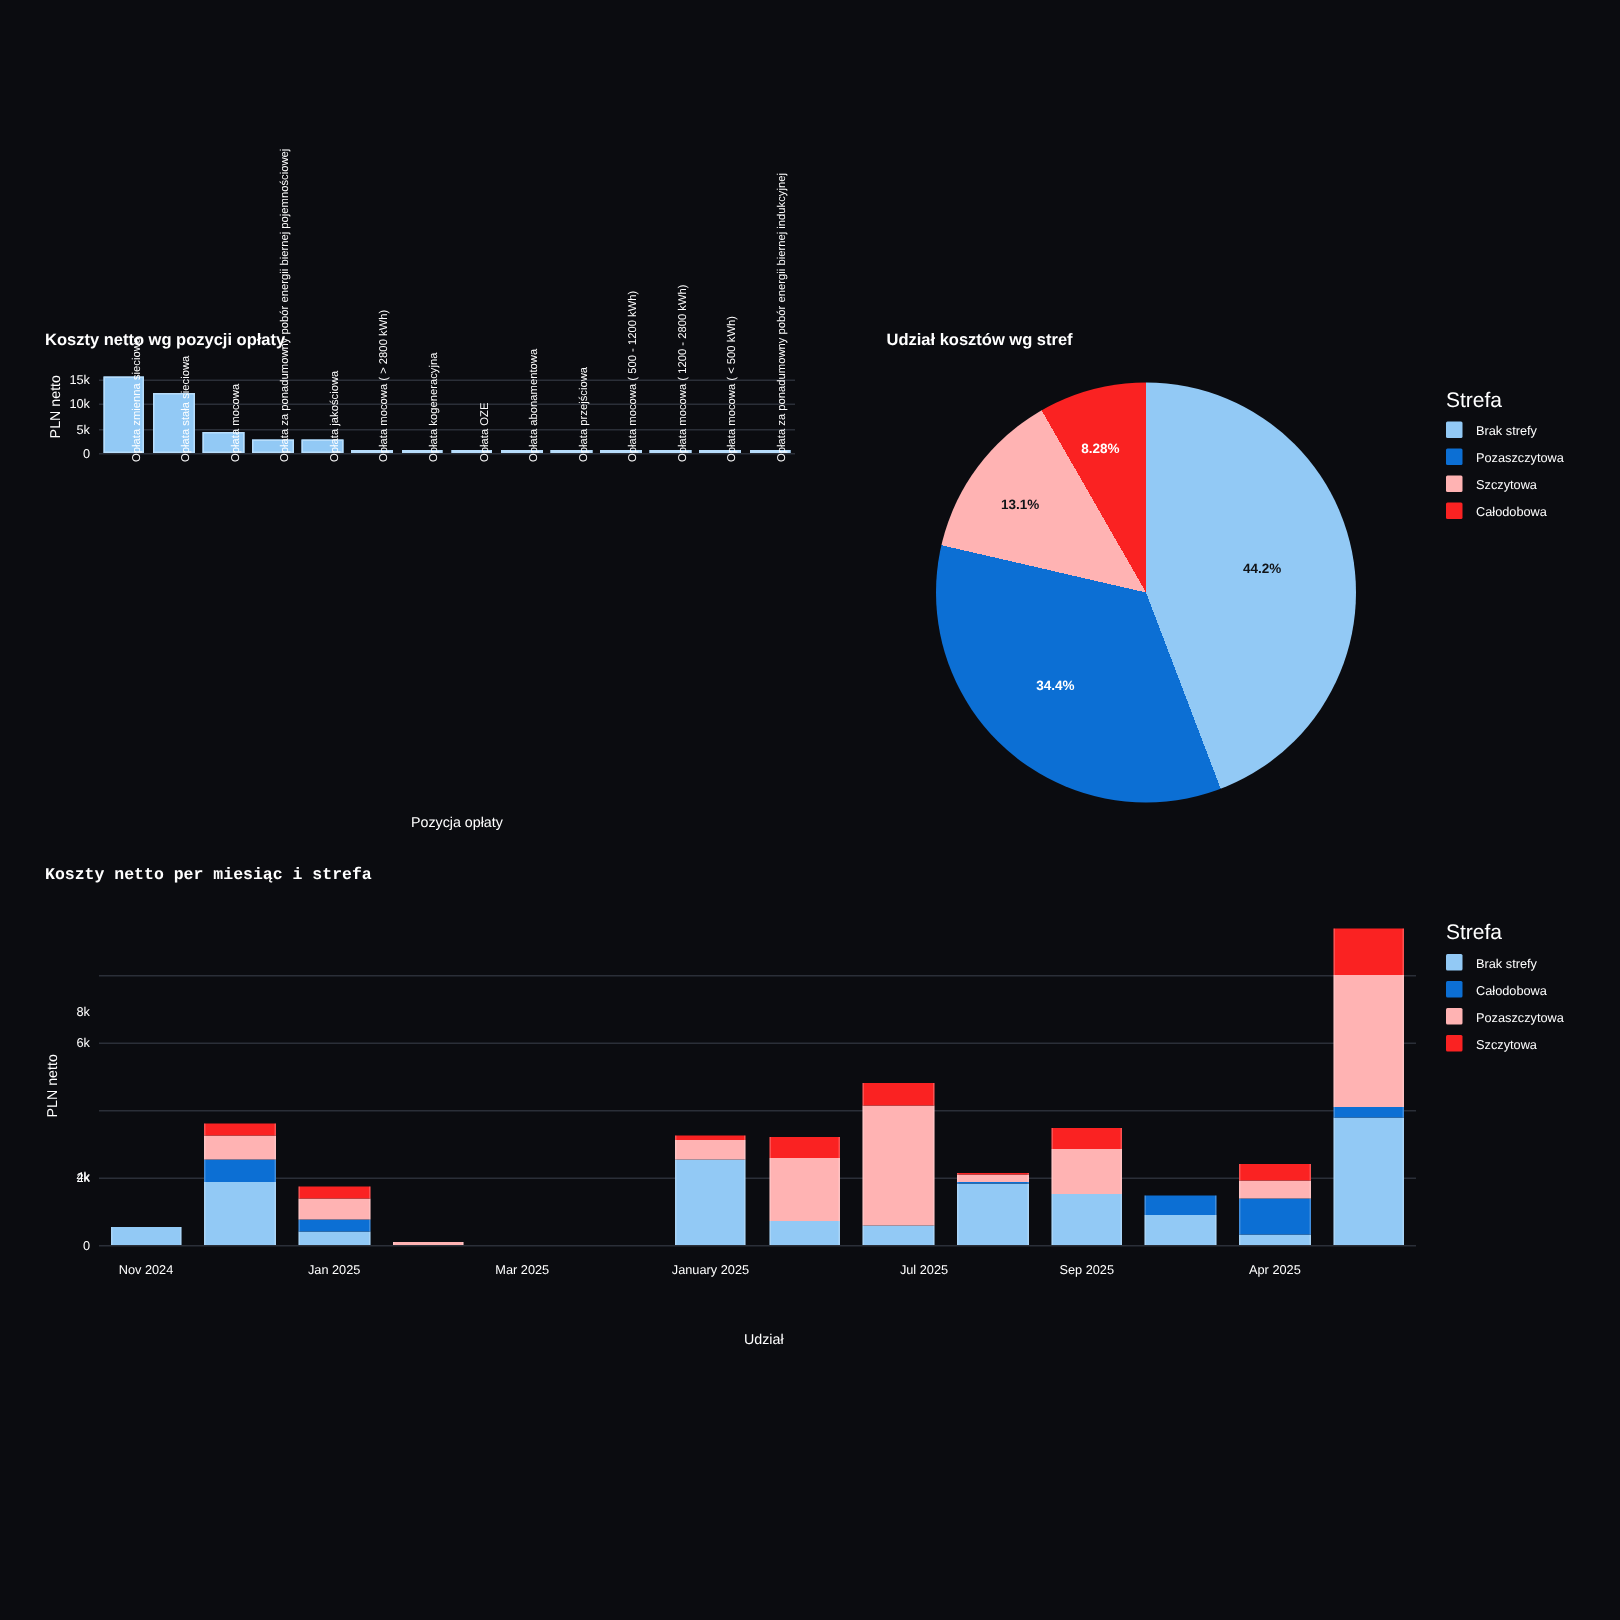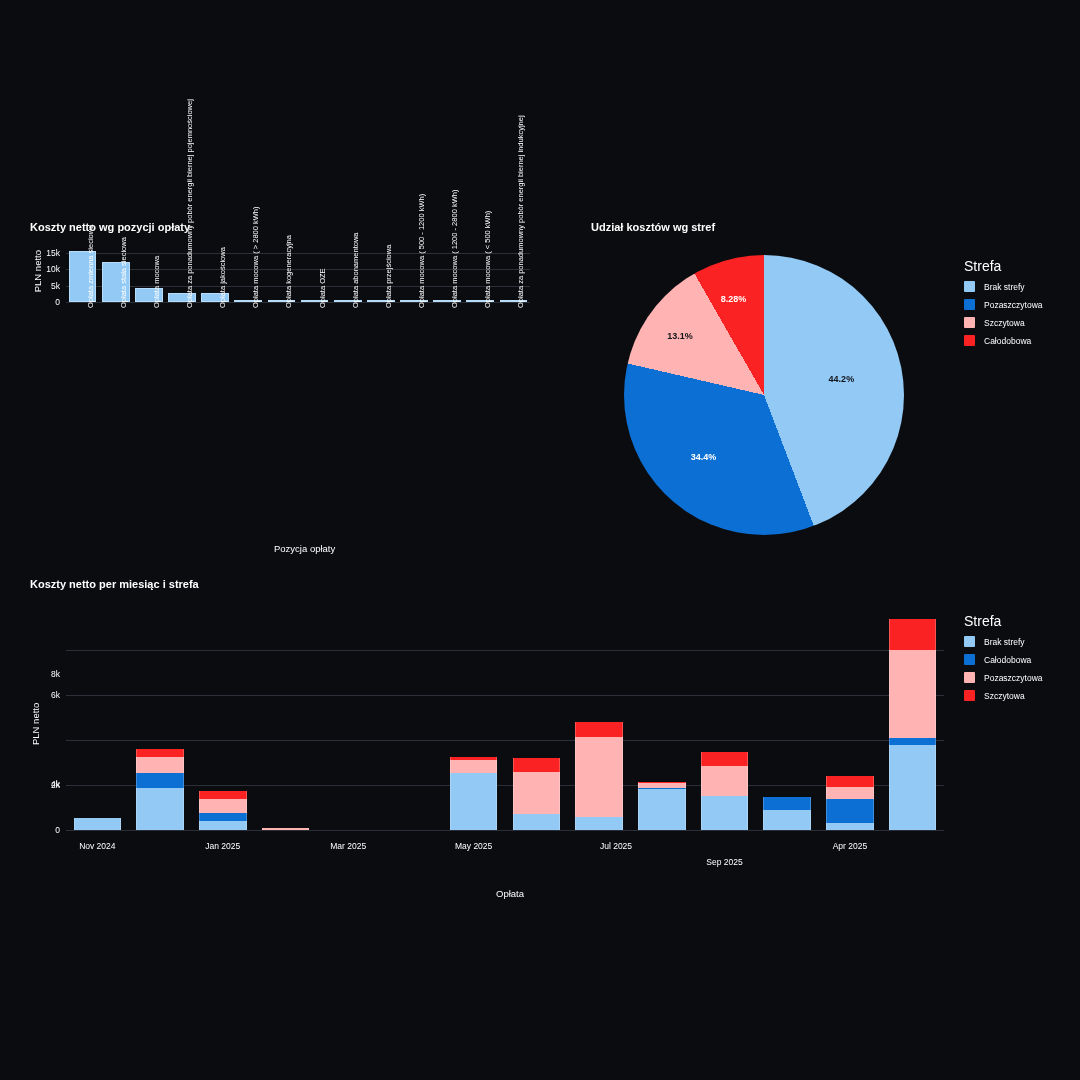--- a/index.html
+++ b/index.html
@@ -151,23 +151,23 @@
           </div>
           <div class="legend-row">
             <span class="swatch" style="background:#fa2222"></span>
             <span class="legend-lbl">Całodobowa</span>
           </div>
         </div>
     </div>
   </div>
 
   <div id="chart3">
-    <div class="panel-title" id="t-stack" style="left:30px;top:8px;">Koszty netto per miesiąc i strefa</div>
+    <div class="panel-title" id="t-stack" style="left:30px;top:8px;font-family:Liberation Mono, monospace;">Koszty netto per miesiąc i strefa</div>
     <div id="c3-ytitle">PLN netto</div>
-    <div id="c3-xtitle">Opłata</div>
+    <div id="c3-xtitle">Udział</div>
     <div id="c3-grid">
         <div class="gridline" style="left: 66px; top: 260px; width: 878px;"></div>
         <div class="gridline" style="left: 66px; top: 215.102px; width: 878px;"></div>
         <div class="gridline" style="left: 66px; top: 170.204px; width: 878px;"></div>
         <div class="gridline" style="left: 66px; top: 125.306px; width: 878px;"></div>
         <div class="gridline" style="left: 66px; top: 80.4082px; width: 878px;"></div>
       </div>
     <div id="c3-yticks">
         <div class="tick-lbl" style="left: 32px; top: 255px; width: 28px; text-align: right;">0</div>
         <div class="tick-lbl" style="left: 32px; top: 210.102px; width: 28px; text-align: right;">2k</div>
@@ -236,23 +236,23 @@
           <div class="c3-seg" title="Brak strefy — Dec 2025" style="background: rgb(146, 201, 245); height: 85.3061px; bottom: 0px; position: absolute;"></div>
           <div class="c3-seg" title="Całodobowa — Dec 2025" style="background: rgb(12, 111, 212); height: 6.73469px; bottom: 85.3061px; position: absolute;"></div>
           <div class="c3-seg" title="Pozaszczytowa — Dec 2025" style="background: rgb(255, 179, 179); height: 87.551px; bottom: 92.0408px; position: absolute;"></div>
           <div class="c3-seg" title="Szczytowa — Dec 2025" style="background: rgb(250, 34, 34); height: 31.4286px; bottom: 179.592px; position: absolute;"></div>
         </div>
       </div>
     <div id="c3-xticks">
         <div class="c3-xlbl" style="left: 52.3571px; top: 271px; width: 90px;">Nov 2024</div>
         <div class="c3-xlbl" style="left: 177.786px; top: 271px; width: 90px;">Jan 2025</div>
         <div class="c3-xlbl" style="left: 303.214px; top: 271px; width: 90px;">Mar 2025</div>
-        <div class="c3-xlbl" style="left: 428.643px; top: 271px; width: 90px;">May 2025</div>
+        <div class="c3-xlbl" style="left: 428.643px; top: 271px; width: 90px;">January 2025</div>
         <div class="c3-xlbl" style="left: 571px; top: 271px; width: 90px;">Jul 2025</div>
-        <div class="c3-xlbl" style="left: 679.5px; top: 287px; width: 90px;">Sep 2025</div>
+        <div class="c3-xlbl" style="left: 679.5px; top: 271px; width: 90px;">Sep 2025</div>
         <div class="c3-xlbl" style="left: 804.929px; top: 271px; width: 90px;">Apr 2025</div>
       </div>
     <div class="legend" id="stack-legend" style="left:964px;top:43px;">
       <div class="legend-title">Strefa</div>
       <div id="stack-legend-items">
           <div class="legend-row">
             <span class="swatch" style="background:#92c9f5"></span>
             <span class="legend-lbl">Brak strefy</span>
           </div>
           <div class="legend-row">

